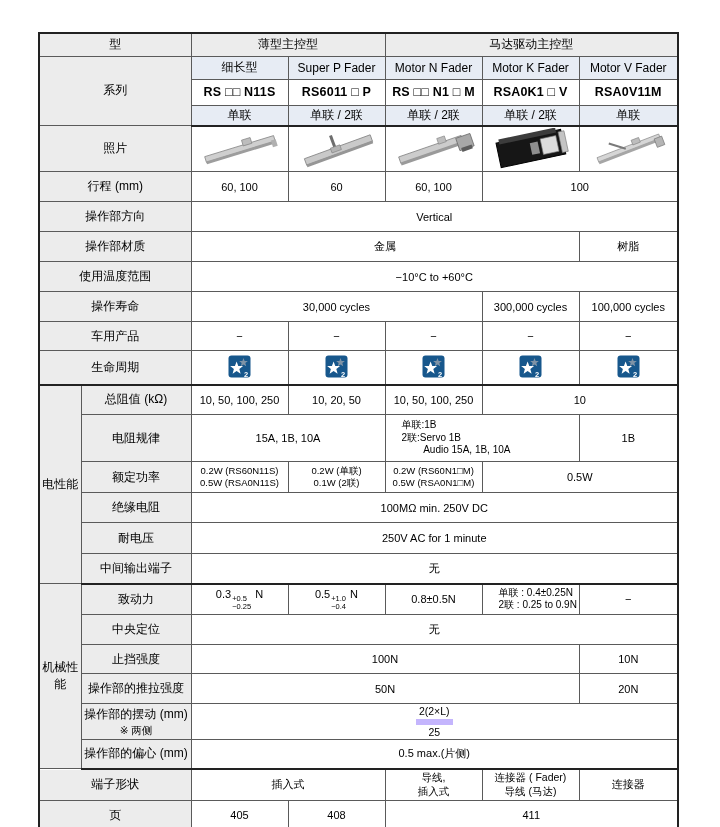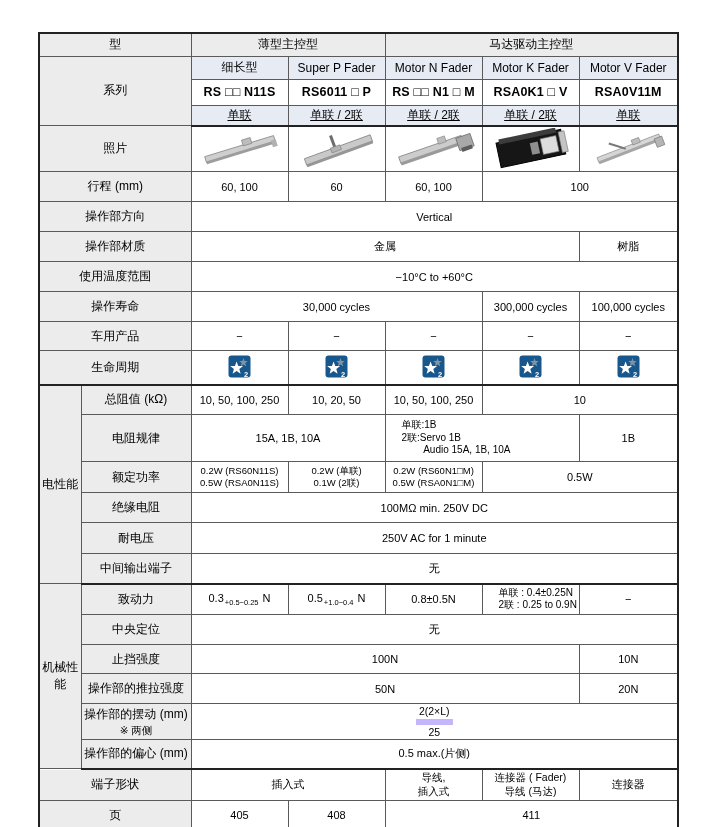--- a/index.html
+++ b/index.html
@@ -11,21 +11,21 @@
   td.grp{background:#ececec;font-size:12px;padding:0 2px;}
   td.blue{background:#e7ecf4;font-size:12px;}
   td.model{font-weight:bold;font-size:12.5px;background:#fff;letter-spacing:.2px;}
   td.head{background:#ececec;font-size:12px;}
   tr.thickb>td{border-bottom:2px solid #222;}
   td.photo{background:#fff;padding:0;}
   .lines{line-height:1.3;font-size:9.5px;}
   .lines.big{font-size:10.5px;}
   td.leftal{text-align:left;padding-left:16px;white-space:pre;line-height:1.25;font-size:10px;}
   .tol{font-size:11px;white-space:nowrap;}
-  .tol .stack{display:inline-flex;flex-direction:row;font-size:7.5px;line-height:8px;vertical-align:-3px;margin:0 1px;text-align:left;}
+  .tol .stack{display:inline-flex;flex-direction:column;font-size:7.5px;line-height:8px;vertical-align:-3px;margin:0 1px;text-align:left;}
   .frac{display:inline-block;font-size:10.5px;line-height:1.15;}
   .frac .num{display:block;border-bottom:6px solid #c4b5fd;padding:0 3px 2px;}
   .frac .den{display:block;padding-top:1px;}
   .sub2{display:block;font-size:10.5px;margin-top:1px;}
   svg{display:block;margin:0 auto;}
 </style>
 </head>
 <body>
 
 <div class="wrap">
@@ -53,21 +53,21 @@
           <td class="blue">Motor K Fader</td>
           <td class="blue">Motor V Fader</td>
         </tr>
         <tr style="height: 26px;">
           <td class="model">RS □□ N11S</td>
           <td class="model">RS6011 □ P</td>
           <td class="model">RS □□ N1 □ M</td>
           <td class="model">RSA0K1 □ V</td>
           <td class="model">RSA0V11M</td>
         </tr>
-        <tr class="thickb" style="height: 15px; text-decoration: underline;">
+        <tr class="thickb" style="height: 15px;">
           <td class="blue">单联</td>
           <td class="blue">单联 / 2联</td>
           <td class="blue">单联 / 2联</td>
           <td class="blue">单联 / 2联</td>
           <td class="blue">单联</td>
         </tr>
         <tr style="height: 46px;">
           <td class="lbl" colspan="2">照片</td>
           <td class="photo">
             <svg width="92" height="42" viewBox="0 0 92 42">

